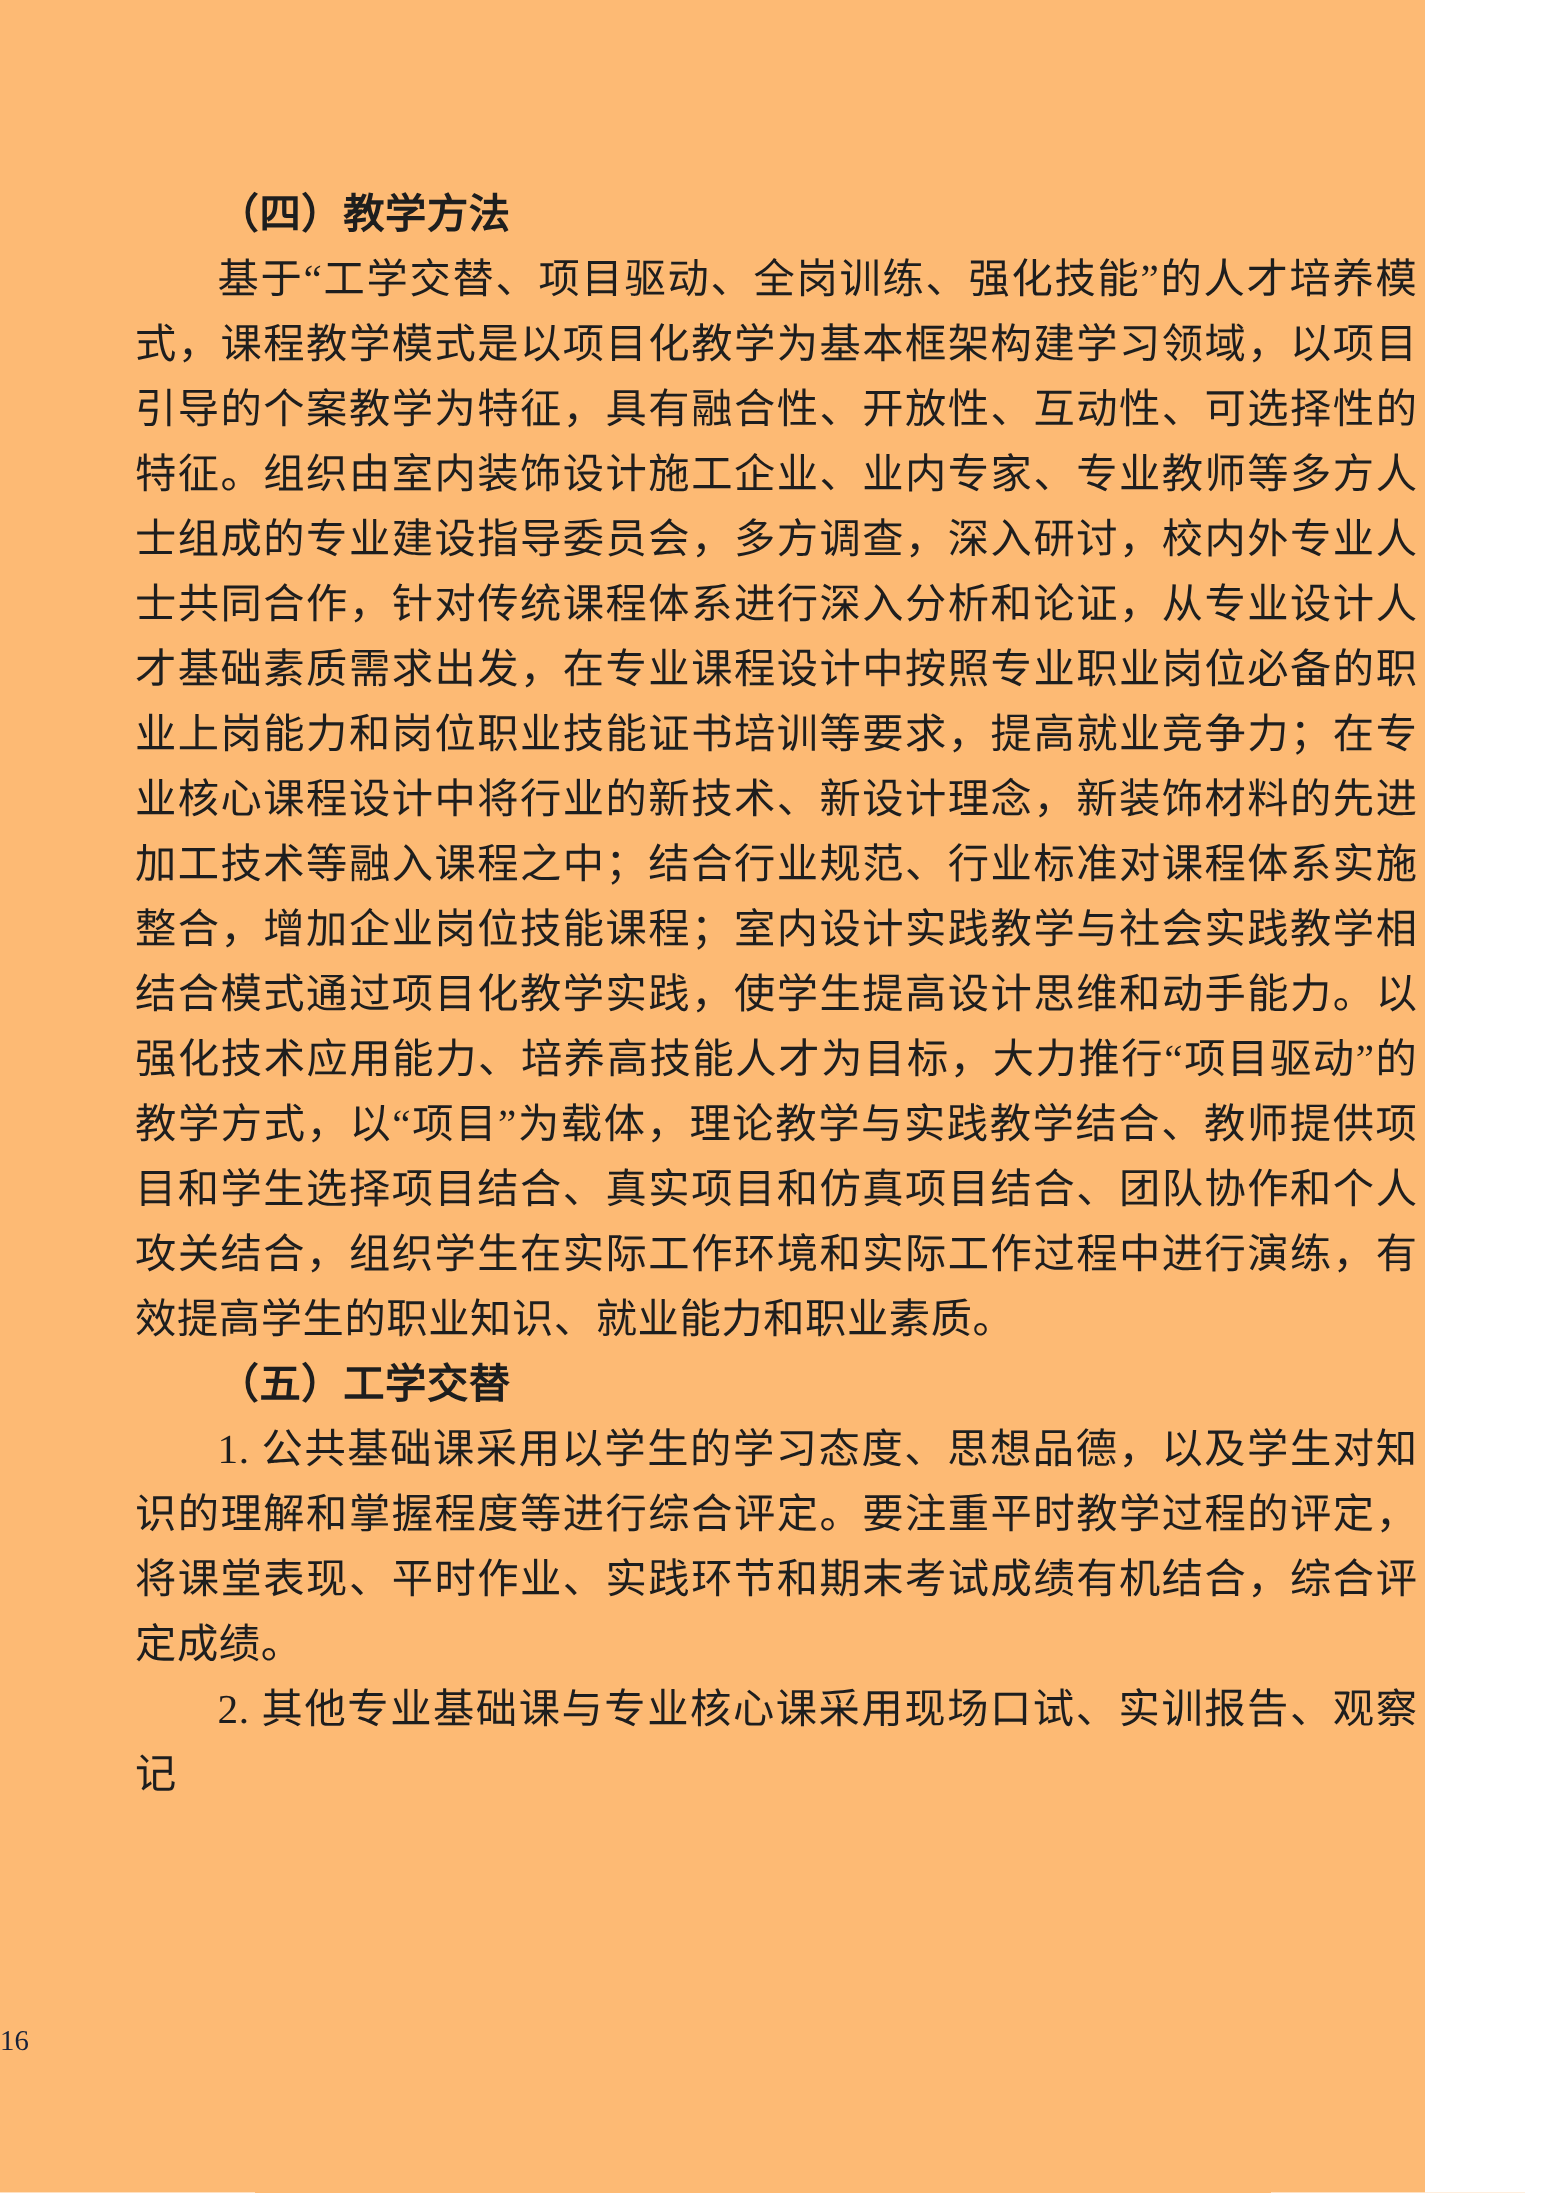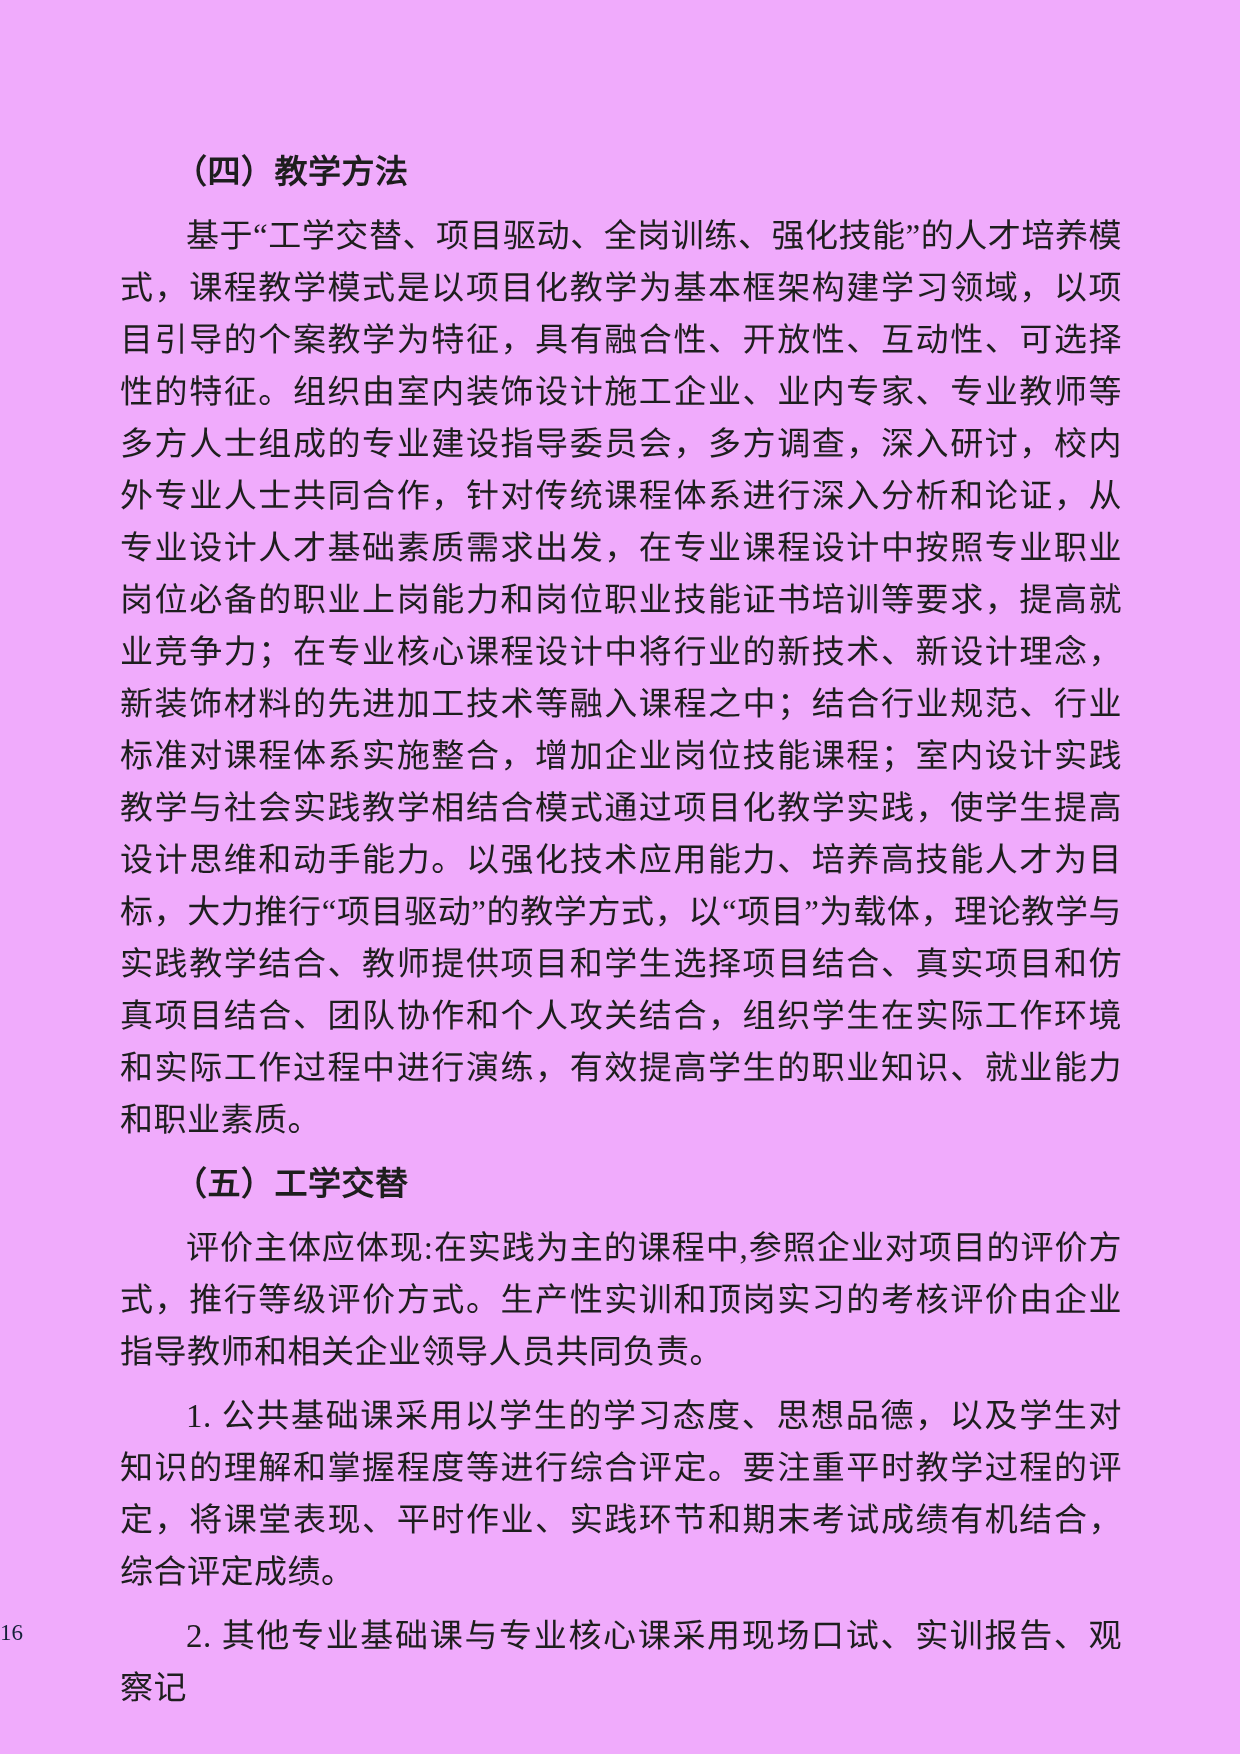--- a/index.html
+++ b/index.html
@@ -2,23 +2,23 @@
 <html lang="zh-CN"><head>
 <meta charset="utf-8">
 <style>
   html, body {
     margin: 0;
     padding: 0;
     background: #ffffff;
   }
   .page {
     position: relative;
-    width: 1240px;
+    width: 1140px;
     height: 1754px;
-    background: #f0abfc;
+    background: #fdba74;
     overflow: hidden;
     font-family: "Liberation Serif", "DejaVu Serif", serif;
     color: #1e1e1e;
   }
   .doc-body {
     position: absolute;
     left: 108px;
     top: 146px;
     width: 1026px;
     font-size: 33px;
@@ -28,21 +28,21 @@
     text-justify: inter-ideograph;
     word-break: break-all;
   }
   .heading {
     margin: 0;
     font-weight: bold;
     text-indent: 2em;
     text-align: left;
   }
   .para {
-    margin: 12px;
+    margin: 0;
     text-indent: 2em;
     font-family: Liberation Serif, serif;
   }
   .page-footer {
     position: absolute;
     left: 0;
     top: 1616px;
     width: 1240px;
     text-align: left;
     font-size: 23px;
@@ -52,20 +52,19 @@
 </style>
 </head>
 <body>
 
 <div class="page">
   <div class="doc-body">
 
   <div class="heading">（四）教学方法</div>
       <div class="para">基于“工学交替、项目驱动、全岗训练、强化技能”的人才培养模式，课程教学模式是以项目化教学为基本框架构建学习领域，以项目引导的个案教学为特征，具有融合性、开放性、互动性、可选择性的特征。组织由室内装饰设计施工企业、业内专家、专业教师等多方人士组成的专业建设指导委员会，多方调查，深入研讨，校内外专业人士共同合作，针对传统课程体系进行深入分析和论证，从专业设计人才基础素质需求出发，在专业课程设计中按照专业职业岗位必备的职业上岗能力和岗位职业技能证书培训等要求，提高就业竞争力；在专业核心课程设计中将行业的新技术、新设计理念，新装饰材料的先进加工技术等融入课程之中；结合行业规范、行业标准对课程体系实施整合，增加企业岗位技能课程；室内设计实践教学与社会实践教学相结合模式通过项目化教学实践，使学生提高设计思维和动手能力。以强化技术应用能力、培养高技能人才为目标，大力推行“项目驱动”的教学方式，以“项目”为载体，理论教学与实践教学结合、教师提供项目和学生选择项目结合、真实项目和仿真项目结合、团队协作和个人攻关结合，组织学生在实际工作环境和实际工作过程中进行演练，有效提高学生的职业知识、就业能力和职业素质。</div>
       <div class="heading">（五）工学交替</div>
-      <div class="para">评价主体应体现:在实践为主的课程中,参照企业对项目的评价方式，推行等级评价方式。生产性实训和顶岗实习的考核评价由企业指导教师和相关企业领导人员共同负责。</div>
       <div class="para">1. 公共基础课采用以学生的学习态度、思想品德，以及学生对知识的理解和掌握程度等进行综合评定。要注重平时教学过程的评定，将课堂表现、平时作业、实践环节和期末考试成绩有机结合，综合评定成绩。</div>
       <div class="para">2. 其他专业基础课与专业核心课采用现场口试、实训报告、观察记</div>
     </div>
   <div class="page-footer">
     <span>16</span>
   </div>
 </div>
 
 </body></html>

